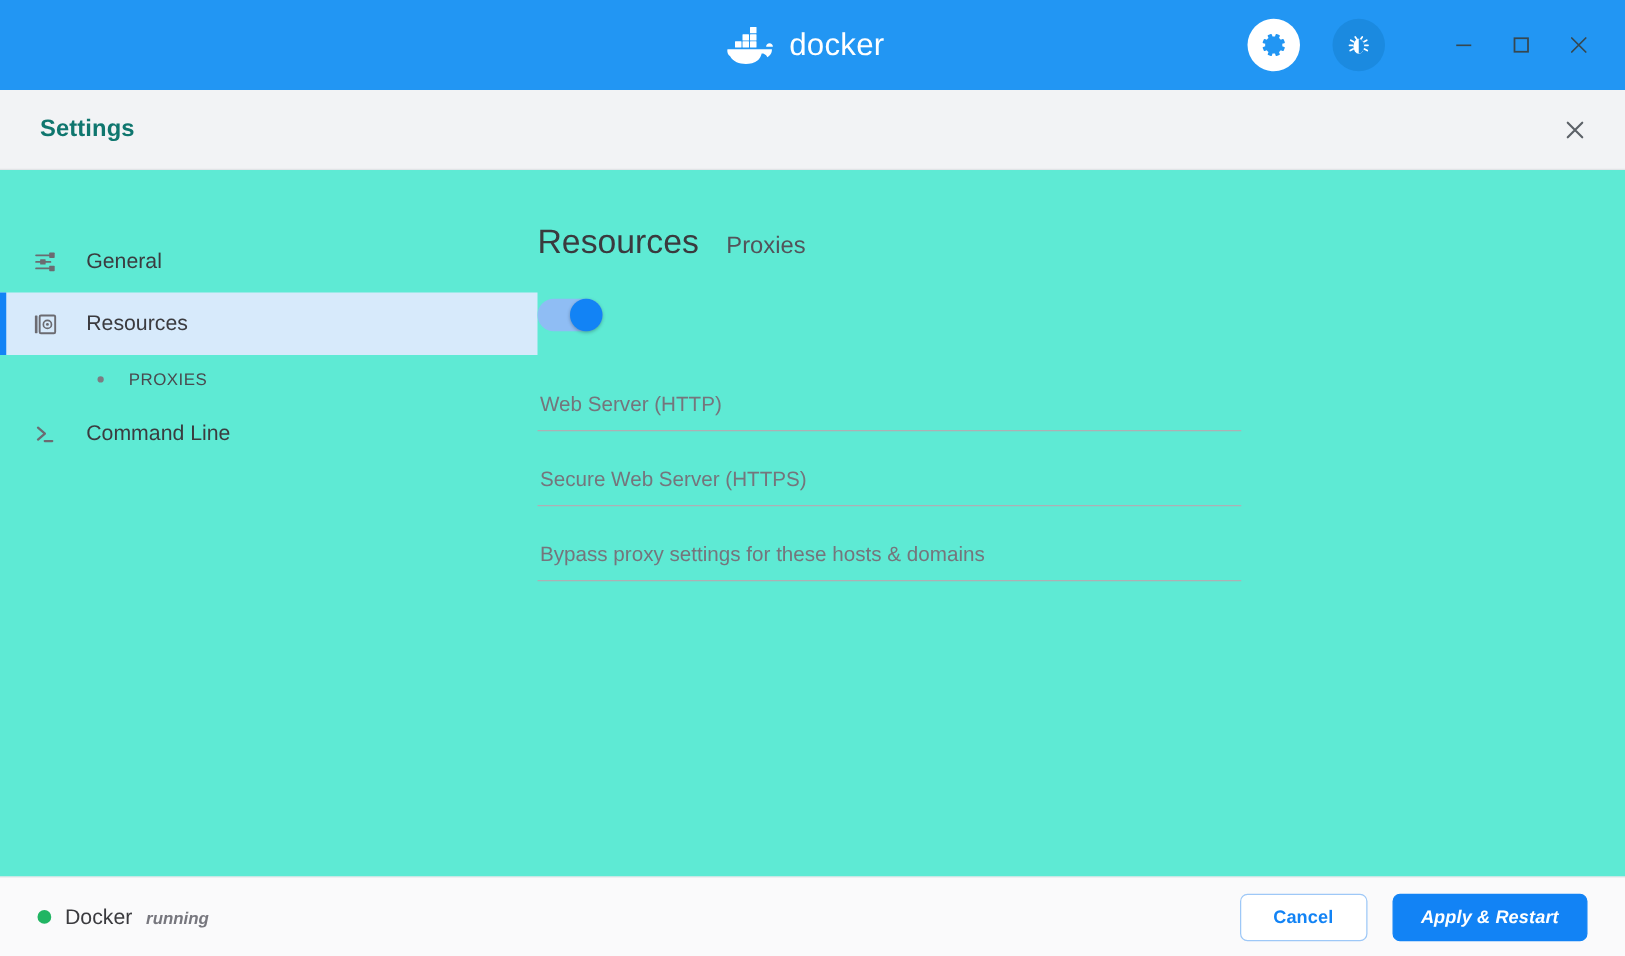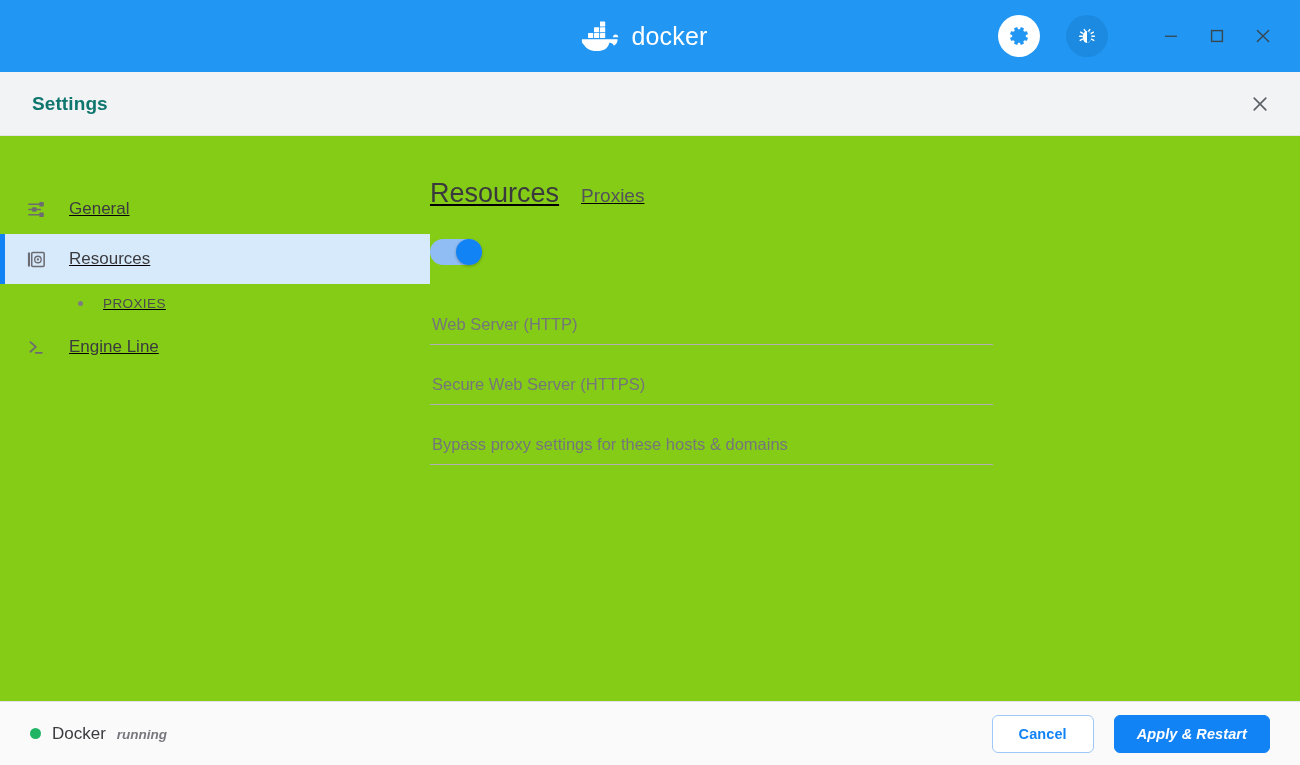--- a/index.html
+++ b/index.html
@@ -54,21 +54,21 @@
   .settings-head {
     height: 64px; flex: 0 0 64px; background: #f2f3f5;
     border-bottom: 1px solid #e2e4e7;
     display: flex; align-items: center; padding: 0 18px 0 32px;
   }
   .settings-title { font-size: 19px; color: #0f766e; font-weight: 700; letter-spacing: .1px; }
   .head-close { margin-left: auto; width: 44px; height: 44px;
     display: flex; align-items: center; justify-content: center; }
 
   
-  .body-area { flex: 1 1 auto; display: flex; background: #84cc16; position: relative; text-decoration: underline; }
+  .body-area { flex: 1 1 auto; display: flex; background: #5eead4; position: relative; }
 
   .sidebar { width: 430px; flex: 0 0 430px; padding-top: 48px; }
   .nav-item {
     height: 50px; display: flex; align-items: center;
     padding-left: 26px; position: relative;
   }
   .nav-item .nav-ico {
     width: 36px; flex: 0 0 36px; display: flex; align-items: center; justify-content: flex-start;
   }
   .nav-label { font-size: 17px; color: #3b3b3f; margin-left: 7px; }
@@ -243,21 +243,21 @@
       </div>
 
 
       <div class="nav-item">
         <span class="nav-ico">
           <svg width="21" height="21" viewBox="0 0 22 22">
             <path d="M4.6 5.4L10.4 10.4L4.6 15.4" fill="none" stroke="#6b6b71" stroke-width="1.9" stroke-linecap="round" stroke-linejoin="round"></path>
             <path d="M10.2 16.6h6.4" stroke="#6b6b71" stroke-width="1.8" stroke-linecap="round"></path>
           </svg>
         </span>
-        <span class="nav-label">Engine Line</span>
+        <span class="nav-label">Command Line</span>
       </div>
     </div>
 
     <div class="content">
 
       <div class="content-head">
         <span class="ch-main">Resources</span>
         <span class="ch-sub">Proxies</span>
       </div>
 

